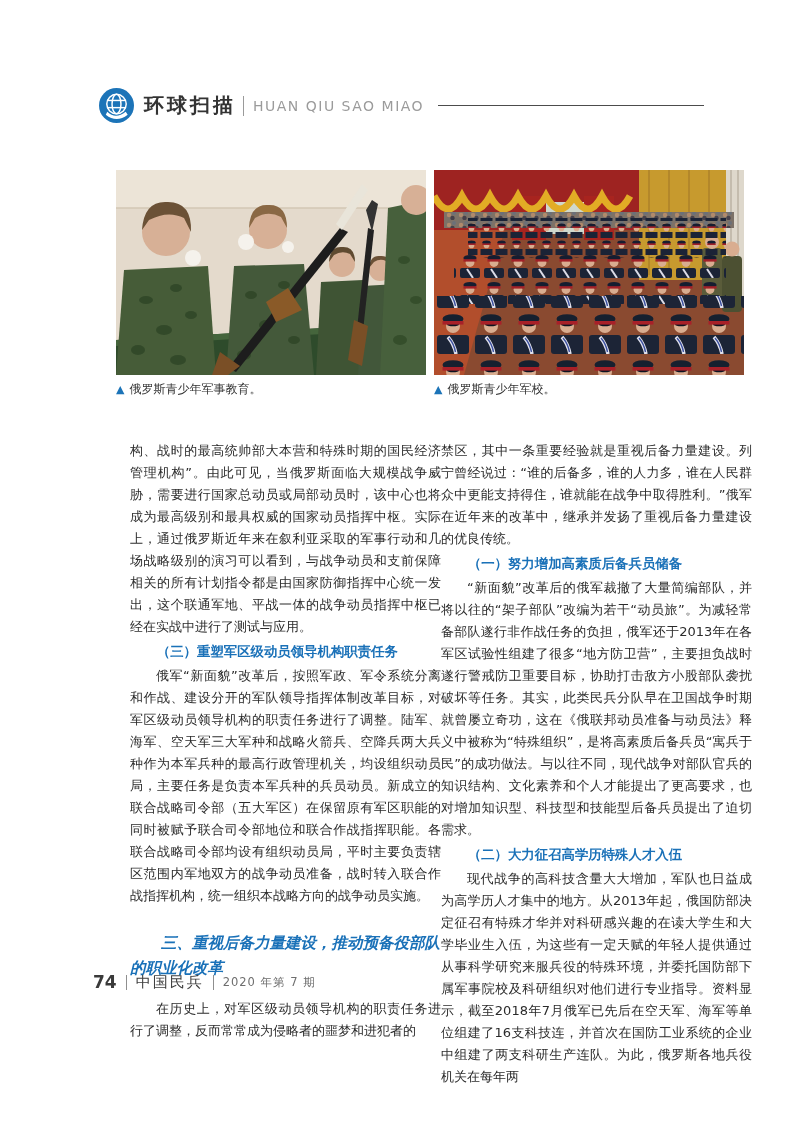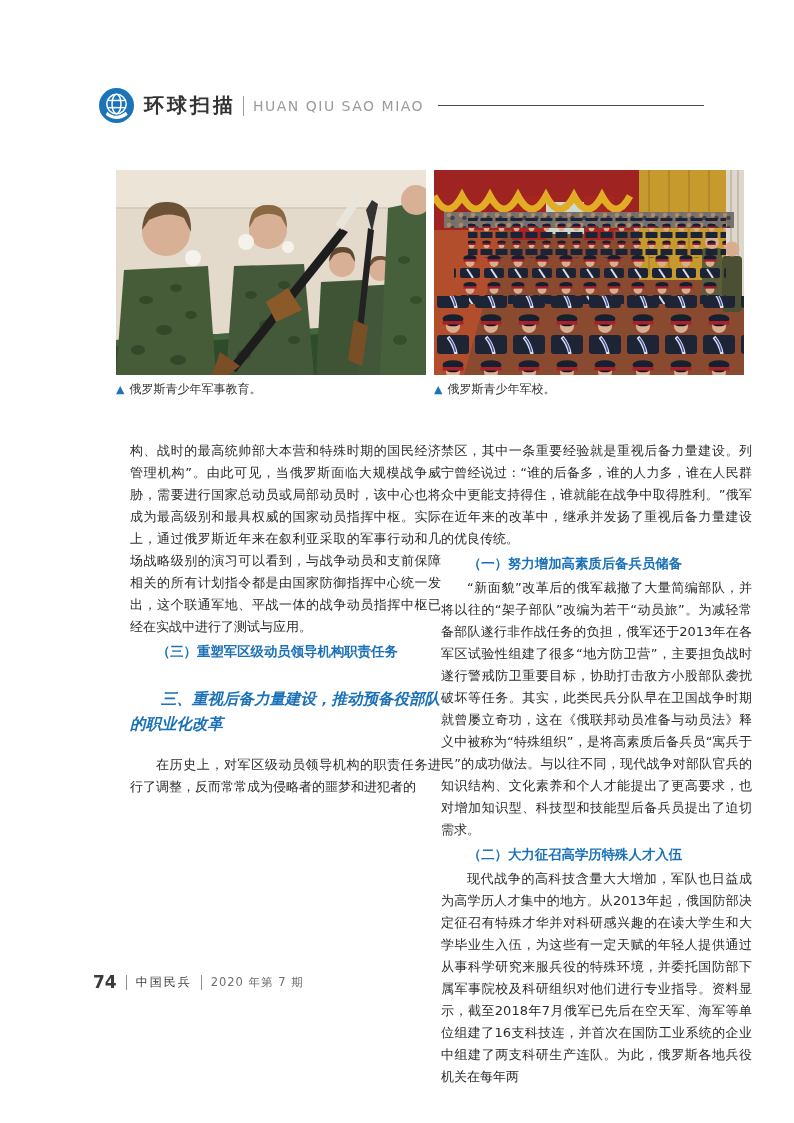--- a/index.html
+++ b/index.html
@@ -41,21 +41,21 @@
   .subheading { margin:3px 0 2px 0; text-indent:2em; color:#1a71b8;
                 font-weight:bold; font-size:13.4px; line-height:22px; }
   .section-title { margin:24px 0 17px 0; color:#1a71b8; font-weight:bold;
                    font-size:15.5px; line-height:25px; text-indent:2em; text-align:left;font-style:italic; }
 
   
   .footer { position:absolute; left:62px; top:971px; height:22px;
             display:flex; align-items:center; }
   .footer .page-num { font-size:17px; font-weight:bold; color:#3a3a3a; }
   .footer .fdiv { width:1px; height:15px; background:#8f8f8f; margin:0 9px; }
-  .footer .journal { font-size:12px; color:#3d3d3d; letter-spacing:2px; }
+  .footer .journal { font-size:15px; color:#3d3d3d; letter-spacing:2px; }
   .footer .issue { font-size:11.5px; color:#6e6e6e; letter-spacing:1px; }
 </style>
 </head>
 <body>
 
 <div class="page">
 
   <div class="header">
     <svg class="logo-circle" viewBox="0 0 36 36" aria-hidden="true">
       <circle cx="18" cy="18" r="18" fill="#1c74b8"></circle>
@@ -206,20 +206,21 @@
     <span>俄罗斯青少年军事教育。</span>
   </div>
   <div class="caption caption-right">
     <span class="tri">▲</span>
     <span>俄罗斯青少年军校。</span>
   </div>
 
   <div class="col col-left">
     <p class="para no-indent">构、战时的最高统帅部大本营和特殊时期的国民经济管理机构”。由此可见，当俄罗斯面临大规模战争威胁，需要进行国家总动员或局部动员时，该中心也将成为最高级别和最具权威的国家动员指挥中枢。实际上，通过俄罗斯近年来在叙利亚采取的军事行动和几场战略级别的演习可以看到，与战争动员和支前保障相关的所有计划指令都是由国家防御指挥中心统一发出，这个联通军地、平战一体的战争动员指挥中枢已经在实战中进行了测试与应用。</p>
     <h3 class="subheading">（三）重塑军区级动员领导机构职责任务</h3>
+    <p class="para">俄军“新面貌”改革后，按照军政、军令系统分离和作战、建设分开的军队领导指挥体制改革目标，对军区级动员领导机构的职责任务进行了调整。陆军、海军、空天军三大军种和战略火箭兵、空降兵两大兵种作为本军兵种的最高行政管理机关，均设组织动员局，主要任务是负责本军兵种的兵员动员。新成立的联合战略司令部（五大军区）在保留原有军区职能的同时被赋予联合司令部地位和联合作战指挥职能。各联合战略司令部均设有组织动员局，平时主要负责辖区范围内军地双方的战争动员准备，战时转入联合作战指挥机构，统一组织本战略方向的战争动员实施。</p>
     <h2 class="section-title">三、重视后备力量建设，推动预备役部队的职业化改革</h2>
     <p class="para">在历史上，对军区级动员领导机构的职责任务进行了调整，反而常常成为侵略者的噩梦和进犯者的</p>
   </div>
 
   <div class="col col-right">
     <p class="para no-indent">禁区，其中一条重要经验就是重视后备力量建设。列宁曾经说过：“谁的后备多，谁的人力多，谁在人民群众中更能支持得住，谁就能在战争中取得胜利。”俄军在近年来的改革中，继承并发扬了重视后备力量建设的优良传统。</p>
     <h3 class="subheading">（一）努力增加高素质后备兵员储备</h3>
     <p class="para">“新面貌”改革后的俄军裁撤了大量简编部队，并将以往的“架子部队”改编为若干“动员旅”。为减轻常备部队遂行非作战任务的负担，俄军还于2013年在各军区试验性组建了很多“地方防卫营”，主要担负战时遂行警戒防卫重要目标，协助打击敌方小股部队袭扰破坏等任务。其实，此类民兵分队早在卫国战争时期就曾屡立奇功，这在《俄联邦动员准备与动员法》释义中被称为“特殊组织”，是将高素质后备兵员“寓兵于民”的成功做法。与以往不同，现代战争对部队官兵的知识结构、文化素养和个人才能提出了更高要求，也对增加知识型、科技型和技能型后备兵员提出了迫切需求。</p>
     <h3 class="subheading">（二）大力征召高学历特殊人才入伍</h3>
     <p class="para">现代战争的高科技含量大大增加，军队也日益成为高学历人才集中的地方。从2013年起，俄国防部决定征召有特殊才华并对科研感兴趣的在读大学生和大学毕业生入伍，为这些有一定天赋的年轻人提供通过从事科学研究来服兵役的特殊环境，并委托国防部下属军事院校及科研组织对他们进行专业指导。资料显示，截至2018年7月俄军已先后在空天军、海军等单位组建了16支科技连，并首次在国防工业系统的企业中组建了两支科研生产连队。为此，俄罗斯各地兵役机关在每年两</p>

